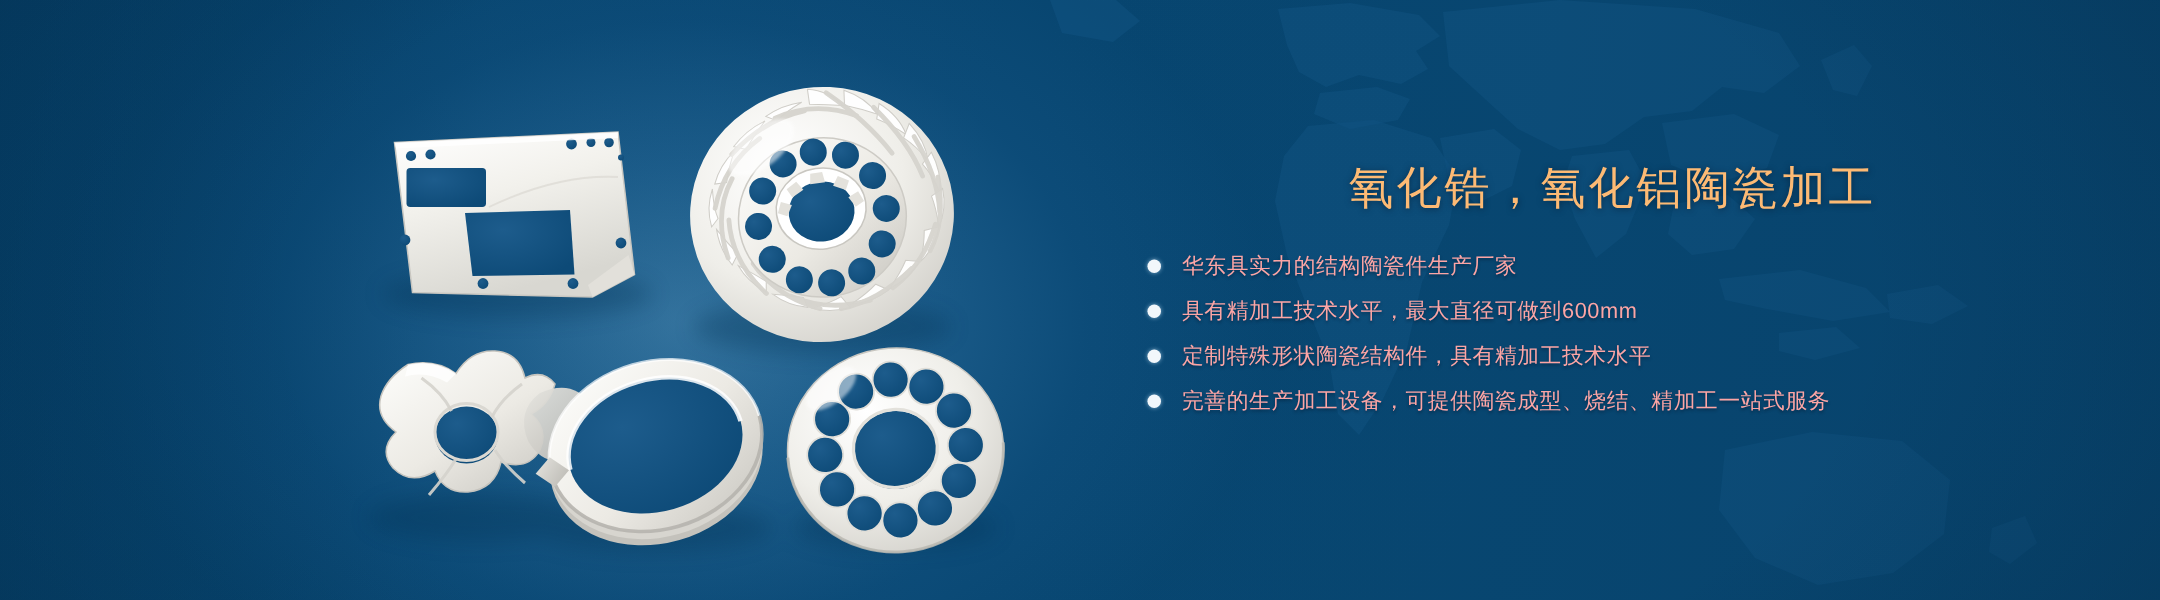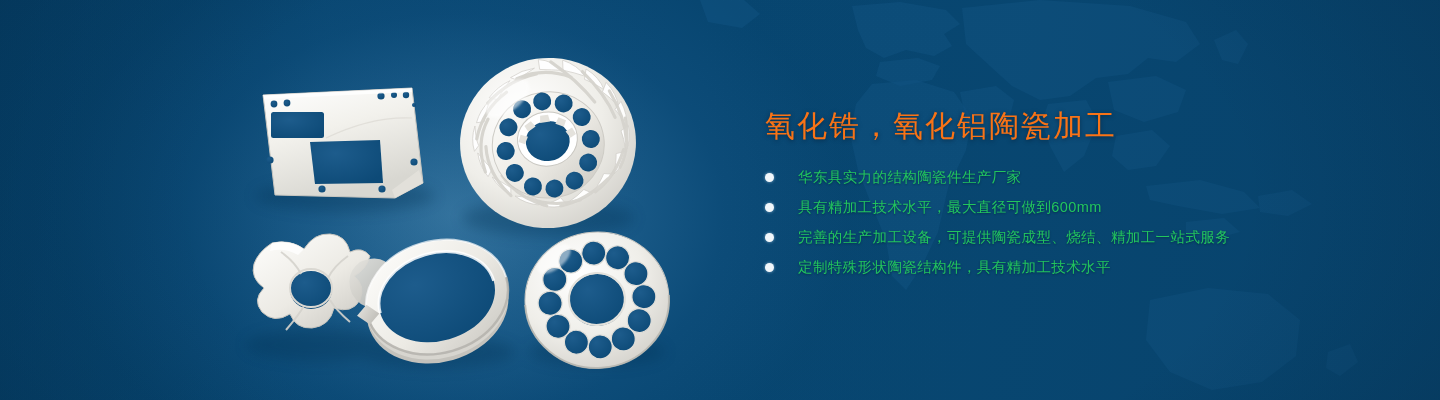--- a/index.html
+++ b/index.html
@@ -43,43 +43,44 @@
     position:absolute; inset:0;
     background:radial-gradient(ellipse 1100px 620px at 50% 50%,
       rgba(0,0,0,0) 48%, rgba(2,34,58,0.30) 82%, rgba(2,30,52,0.48) 100%);
   }
   .worldmap { position:absolute; inset:0; opacity:.5; }
   .worldmap path { fill:#1a5e91; opacity:.55; }
 
   
   .text-block { position:absolute; left:765px; top:108px; width:620px; }
   .headline {
-    color:#f97316;
+    color:#fdba74;
     font-size:30px;
     letter-spacing:2px;
     font-weight:400;
     line-height:1.2;
     text-shadow:0 1px 4px rgba(0,20,40,.55);
     white-space:nowrap;
+    text-align:center;
   }
   .bullets { margin-top:22px; list-style:none; }
   .bullet-row {
     display:flex; align-items:center;
     margin-bottom:7px;
     height:23px;
   }
   .dot {
     width:9px; height:9px; border-radius:50%;
     background:#f2f7fb;
     flex:0 0 auto;
     box-shadow:0 0 3px rgba(180,215,240,.7);
   }
   .bullet-text {
-    margin-left:24px;
-    color:#22c55e;
+    margin-left:14px;
+    color:#fca5a5;
     font-size:14.5px;
     letter-spacing:.4px;
     white-space:nowrap;
     text-shadow:0 1px 2px rgba(0,20,40,.45);
   }
 
   
   .products { position:absolute; left:0; top:0; width:760px; height:400px; }
 </style>
 </head>
@@ -331,21 +332,21 @@
       <li class="bullet-row">
         <span class="dot"></span>
         <span class="bullet-text">华东具实力的结构陶瓷件生产厂家</span>
       </li>
       <li class="bullet-row">
         <span class="dot"></span>
         <span class="bullet-text">具有精加工技术水平，最大直径可做到600mm</span>
       </li>
       <li class="bullet-row">
         <span class="dot"></span>
-        <span class="bullet-text">完善的生产加工设备，可提供陶瓷成型、烧结、精加工一站式服务</span>
+        <span class="bullet-text">定制特殊形状陶瓷结构件，具有精加工技术水平</span>
       </li>
       <li class="bullet-row">
         <span class="dot"></span>
-        <span class="bullet-text">定制特殊形状陶瓷结构件，具有精加工技术水平</span>
+        <span class="bullet-text">完善的生产加工设备，可提供陶瓷成型、烧结、精加工一站式服务</span>
       </li>
     </ul>
   </div>
 </div>
 
 </body></html>

